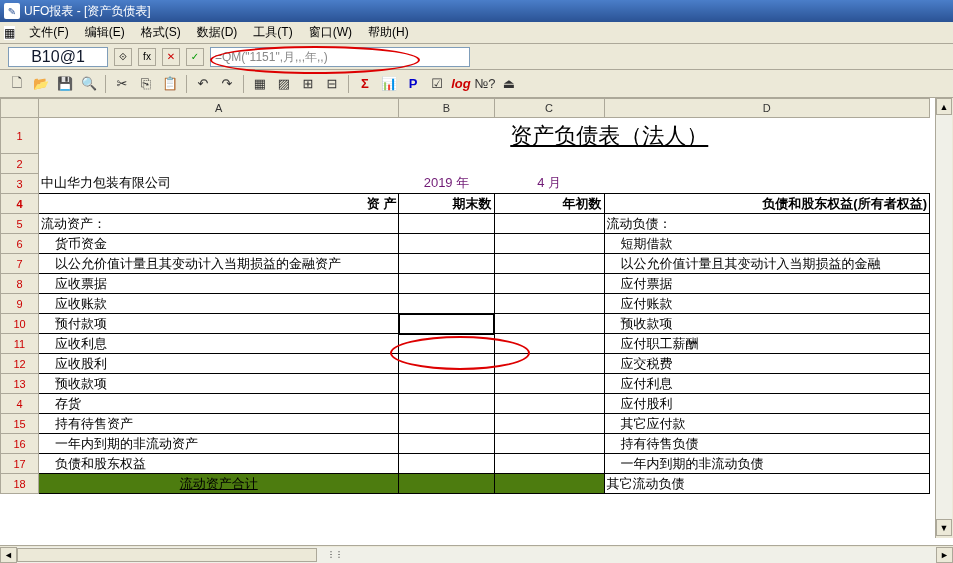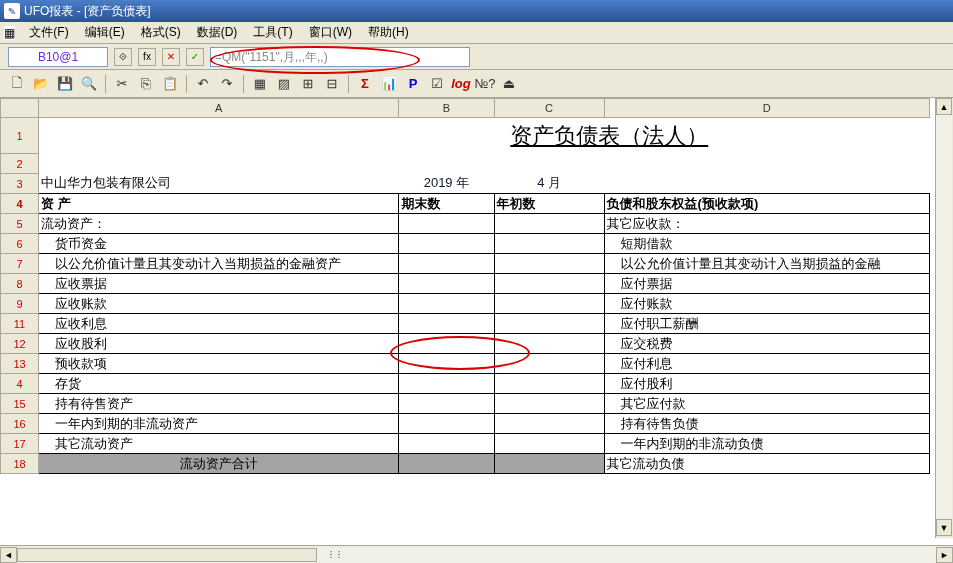--- a/index.html
+++ b/index.html
@@ -5,21 +5,21 @@
 * { box-sizing: border-box; margin: 0; padding: 0; }
 body { font-family: "Microsoft YaHei", SimSun, sans-serif; font-size: 12px; background: #d4d0c8; overflow: hidden; width: 953px; height: 563px; position: relative; }
 
 .title-bar { background: linear-gradient(to bottom, #4a7ec9, #2a5294); color: #fff; height: 22px; display: flex; align-items: center; padding: 0 4px; font-size: 12px; }
 .title-bar .app-icon { width: 16px; height: 16px; margin-right: 4px; background: #fff; border-radius: 2px; display: inline-flex; align-items: center; justify-content: center; font-size: 10px; color: #2a5294; }
 
 .menu-bar { background: #ece9d8; height: 22px; display: flex; align-items: center; padding: 0 4px; border-bottom: 1px solid #aca899; }
 .menu-item { padding: 18px 8px; cursor: pointer; }
 
 .formula-bar { background: #ece9d8; height: 26px; display: flex; align-items: center; padding: 2px 8px; border-bottom: 1px solid #aca899; gap: 6px; }
-.cell-ref { width: 100px; height: 20px; border: 1px solid #7f9db9; background: #fff; text-align: center; font-size: 12px; line-height: 18px; color: #6d28d9; }
+.cell-ref { width: 100px; height: 20px; border: 1px solid #7f9db9; background: #fff; text-align: center; font-size: 16px; line-height: 18px; color: #0f172a; }
 .fx-btn { width: 18px; height: 18px; border: 1px solid #aca899; background: #ece9d8; display: inline-flex; align-items: center; justify-content: center; font-size: 10px; cursor: pointer; }
 .formula-input { flex: 0 0 260px; height: 20px; border: 1px solid #7f9db9; background: #fff; padding: 0 4px; font-size: 12px; color: #888; line-height: 18px; }
 
 .toolbar { background: #ece9d8; height: 28px; display: flex; align-items: center; padding: 0 6px; border-bottom: 1px solid #aca899; gap: 2px; }
 .tb-btn { width: 22px; height: 22px; border: 1px solid transparent; display: inline-flex; align-items: center; justify-content: center; font-size: 13px; color: #333; cursor: pointer; }
 .tb-sep { width: 1px; height: 18px; background: #aca899; margin: 0 3px; }
 .tb-btn.red { color: #c00; font-weight: bold; }
 .tb-btn.blue { color: #00c; font-weight: bold; }
 .tb-btn.italic { font-style: italic; }
 
@@ -34,24 +34,24 @@
 .grid .col-c { width: 110px; }
 .grid .col-d { width: 325px; }
 
 .grid .row1 td.content { border: none; }
 .grid .row2 td.content { border: none; }
 .grid .row3 td.content { border: none; }
 .big-title { text-align: center; font-size: 22px; font-family: SimSun, serif; text-decoration: underline; }
 .grid .row1 { height: 36px; }
 
 .center { text-align: center; }
-.red-text { color: #0f172a; }
+.red-text { color: #701a75; }
 .indent1 { padding-left: 16px !important; font-family: Liberation Serif, serif; }
-.cyan { background: #a3a3a3; }
-.header-row td { border: 1px solid #000; font-weight: bold; text-align: left; }
+.cyan { background: #4d7c0f; text-decoration: underline; }
+.header-row td { border: 1px solid #000; font-weight: bold; text-align: right; }
 .data-row td { border: 1px solid #000; }
 
 .selected-cell { border: 2px solid #000 !important; }
 
 .scroll-h { position: absolute; bottom: 0; left: 0; right: 0; height: 18px; background: #ece9d8; border-top: 1px solid #aca899; display: flex; align-items: center; }
 .scroll-h .arrow { width: 17px; height: 16px; background: #ece9d8; border: 1px solid #aca899; display: inline-flex; align-items: center; justify-content: center; font-size: 9px; cursor: pointer; }
 .scroll-h .track { flex: 1; height: 16px; background: #f0f0e8; position: relative; }
 .scroll-h .thumb { position: absolute; left: 0; width: 300px; height: 14px; top: 1px; background: #ece9d8; border: 1px solid #aca899; }
 .scroll-h .grip { position: absolute; left: 310px; top: 1px; width: 6px; height: 14px; font-size: 8px; display: inline-flex; align-items: center; }
 
@@ -143,30 +143,30 @@
     <td class="content">中山华力包装有限公司</td>
     <td class="content center red-text">2019 年</td>
     <td class="content center red-text">4 月</td>
     <td class="content"></td>
   </tr>
   <tr class="header-row">
     <td class="rh">4</td>
     <td>资    产</td>
     <td>期末数</td>
     <td>年初数</td>
-    <td>负债和股东权益(预收款项)</td>
+    <td>负债和股东权益(所有者权益)</td>
   </tr>
   </tbody>
       <tbody id="data-rows">
         <tr class="data-row">
           <td class="rh">5</td>
           <td>流动资产：</td>
           <td></td>
           <td></td>
-          <td class="">其它应收款：</td>
+          <td class="">流动负债：</td>
         </tr>
         <tr class="data-row">
           <td class="rh">6</td>
           <td class="indent1">货币资金</td>
           <td></td>
           <td></td>
           <td class="indent1">短期借款</td>
         </tr>
         <tr class="data-row">
           <td class="rh">7</td>
@@ -183,20 +183,27 @@
           <td class="indent1">应付票据</td>
         </tr>
         <tr class="data-row">
           <td class="rh">9</td>
           <td class="indent1">应收账款</td>
           <td></td>
           <td></td>
           <td class="indent1">应付账款</td>
         </tr>
         <tr class="data-row">
+          <td class="rh">10</td>
+          <td class="indent1">预付款项</td>
+          <td class="selected-cell"></td>
+          <td></td>
+          <td class="indent1">预收款项</td>
+        </tr>
+        <tr class="data-row">
           <td class="rh">11</td>
           <td class="indent1">应收利息</td>
           <td></td>
           <td></td>
           <td class="indent1">应付职工薪酬</td>
         </tr>
         <tr class="data-row">
           <td class="rh">12</td>
           <td class="indent1">应收股利</td>
           <td></td>
@@ -226,21 +233,21 @@
         </tr>
         <tr class="data-row">
           <td class="rh">16</td>
           <td class="indent1">一年内到期的非流动资产</td>
           <td></td>
           <td></td>
           <td class="indent1">持有待售负债</td>
         </tr>
         <tr class="data-row">
           <td class="rh">17</td>
-          <td class="indent1">其它流动资产</td>
+          <td class="indent1">负债和股东权益</td>
           <td></td>
           <td></td>
           <td class="indent1">一年内到期的非流动负债</td>
         </tr>
         <tr class="data-row">
           <td class="rh">18</td>
           <td class="cyan center">流动资产合计</td>
           <td class="cyan"></td>
           <td class="cyan"></td>
           <td class="">其它流动负债</td>

